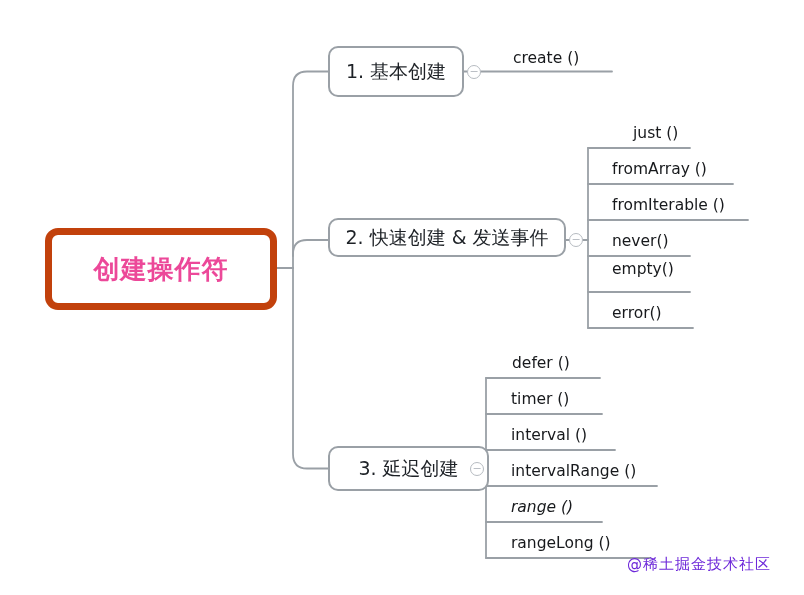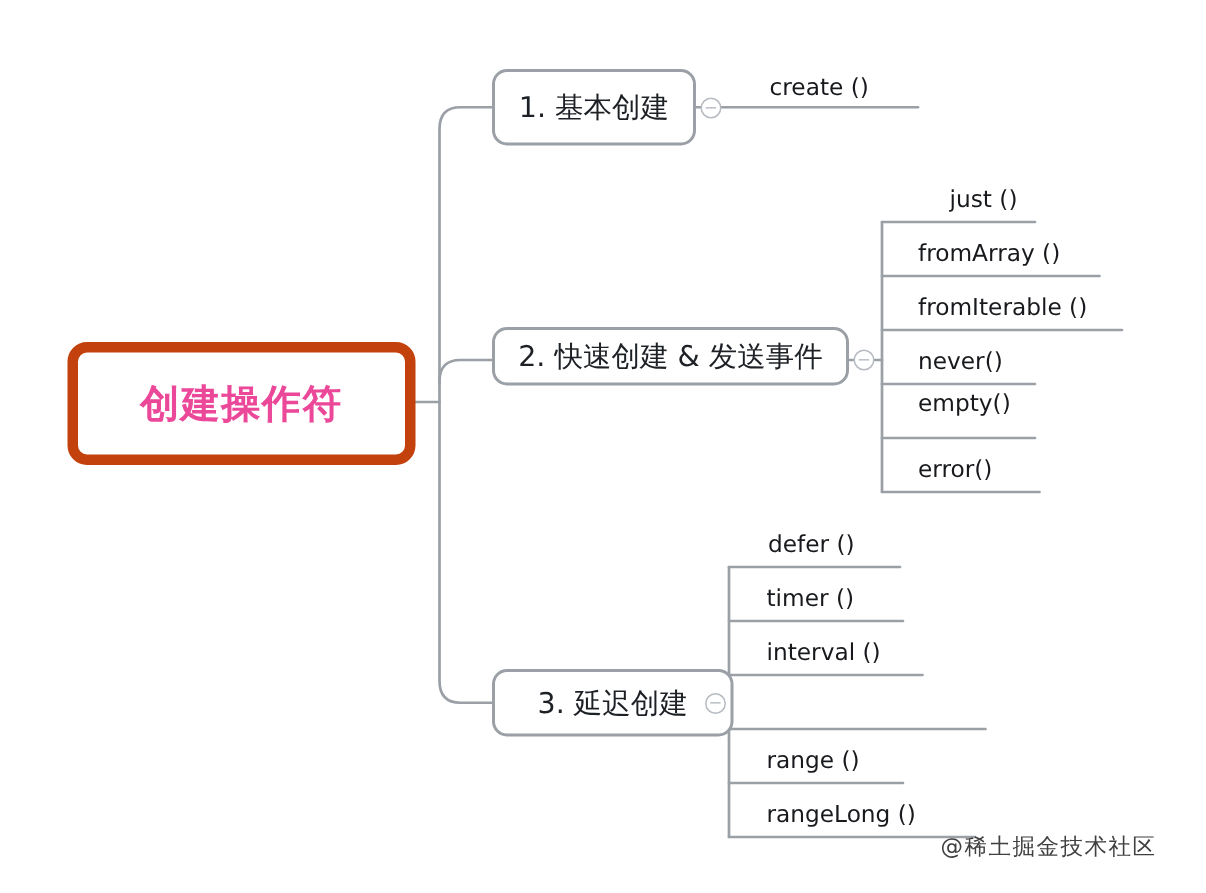--- a/index.html
+++ b/index.html
@@ -30,21 +30,21 @@
     background:#ffffff;border:1.5px solid #b6bbc1;box-sizing:border-box;
     display:flex;align-items:center;justify-content:center;
     color:#b6bbc1;font-size:11px;line-height:1;cursor:pointer;
   }
   .collapse span{margin-top:-1px;}
   .c1{left:467px;top:65px;}
   .c2{left:569px;top:233px;}
   .c3{left:470px;top:462px;}
   .watermark{
     position:absolute;left:627px;top:555px;z-index:2;
-    font-size:15px;color:#404040;letter-spacing:1px;white-space:nowrap;
+    font-size:15px;color:#6d28d9;letter-spacing:1px;white-space:nowrap;
   }
 </style>
 </head>
 <body>
 
 <div class="canvas">
 
   <svg class="wires" width="804" height="595" viewBox="0 0 804 595" fill="none" stroke="#9aa0a6" stroke-width="1.8" stroke-linecap="round">
 
     <path d="M277,268 H293"></path>
@@ -100,18 +100,19 @@
   <div class="leaf" style="left:633px;top:122px;text-align:right;">just ()</div>
   <div class="leaf" style="left:612px;top:158px;">fromArray ()</div>
   <div class="leaf" style="left:612px;top:194px;">fromIterable ()</div>
   <div class="leaf" style="left:612px;top:230px;">never()</div>
   <div class="leaf" style="left:612px;top:258px;">empty()</div>
   <div class="leaf" style="left:612px;top:302px;">error()</div>
 
   <div class="leaf" style="left:512px;top:352px;">defer ()</div>
   <div class="leaf" style="left:511px;top:388px;">timer ()</div>
   <div class="leaf" style="left:511px;top:424px;">interval ()</div>
-  <div class="leaf" style="left:511px;top:496px;">range ()</div>
+  <div class="leaf" style="left:511px;top:460px;">intervalRange ()</div>
+  <div class="leaf" style="left:511px;top:496px;font-style:italic;">range ()</div>
   <div class="leaf" style="left:511px;top:532px;">rangeLong ()</div>
 
   <div class="watermark">@稀土掘金技术社区</div>
 
 </div>
 
 </body></html>

